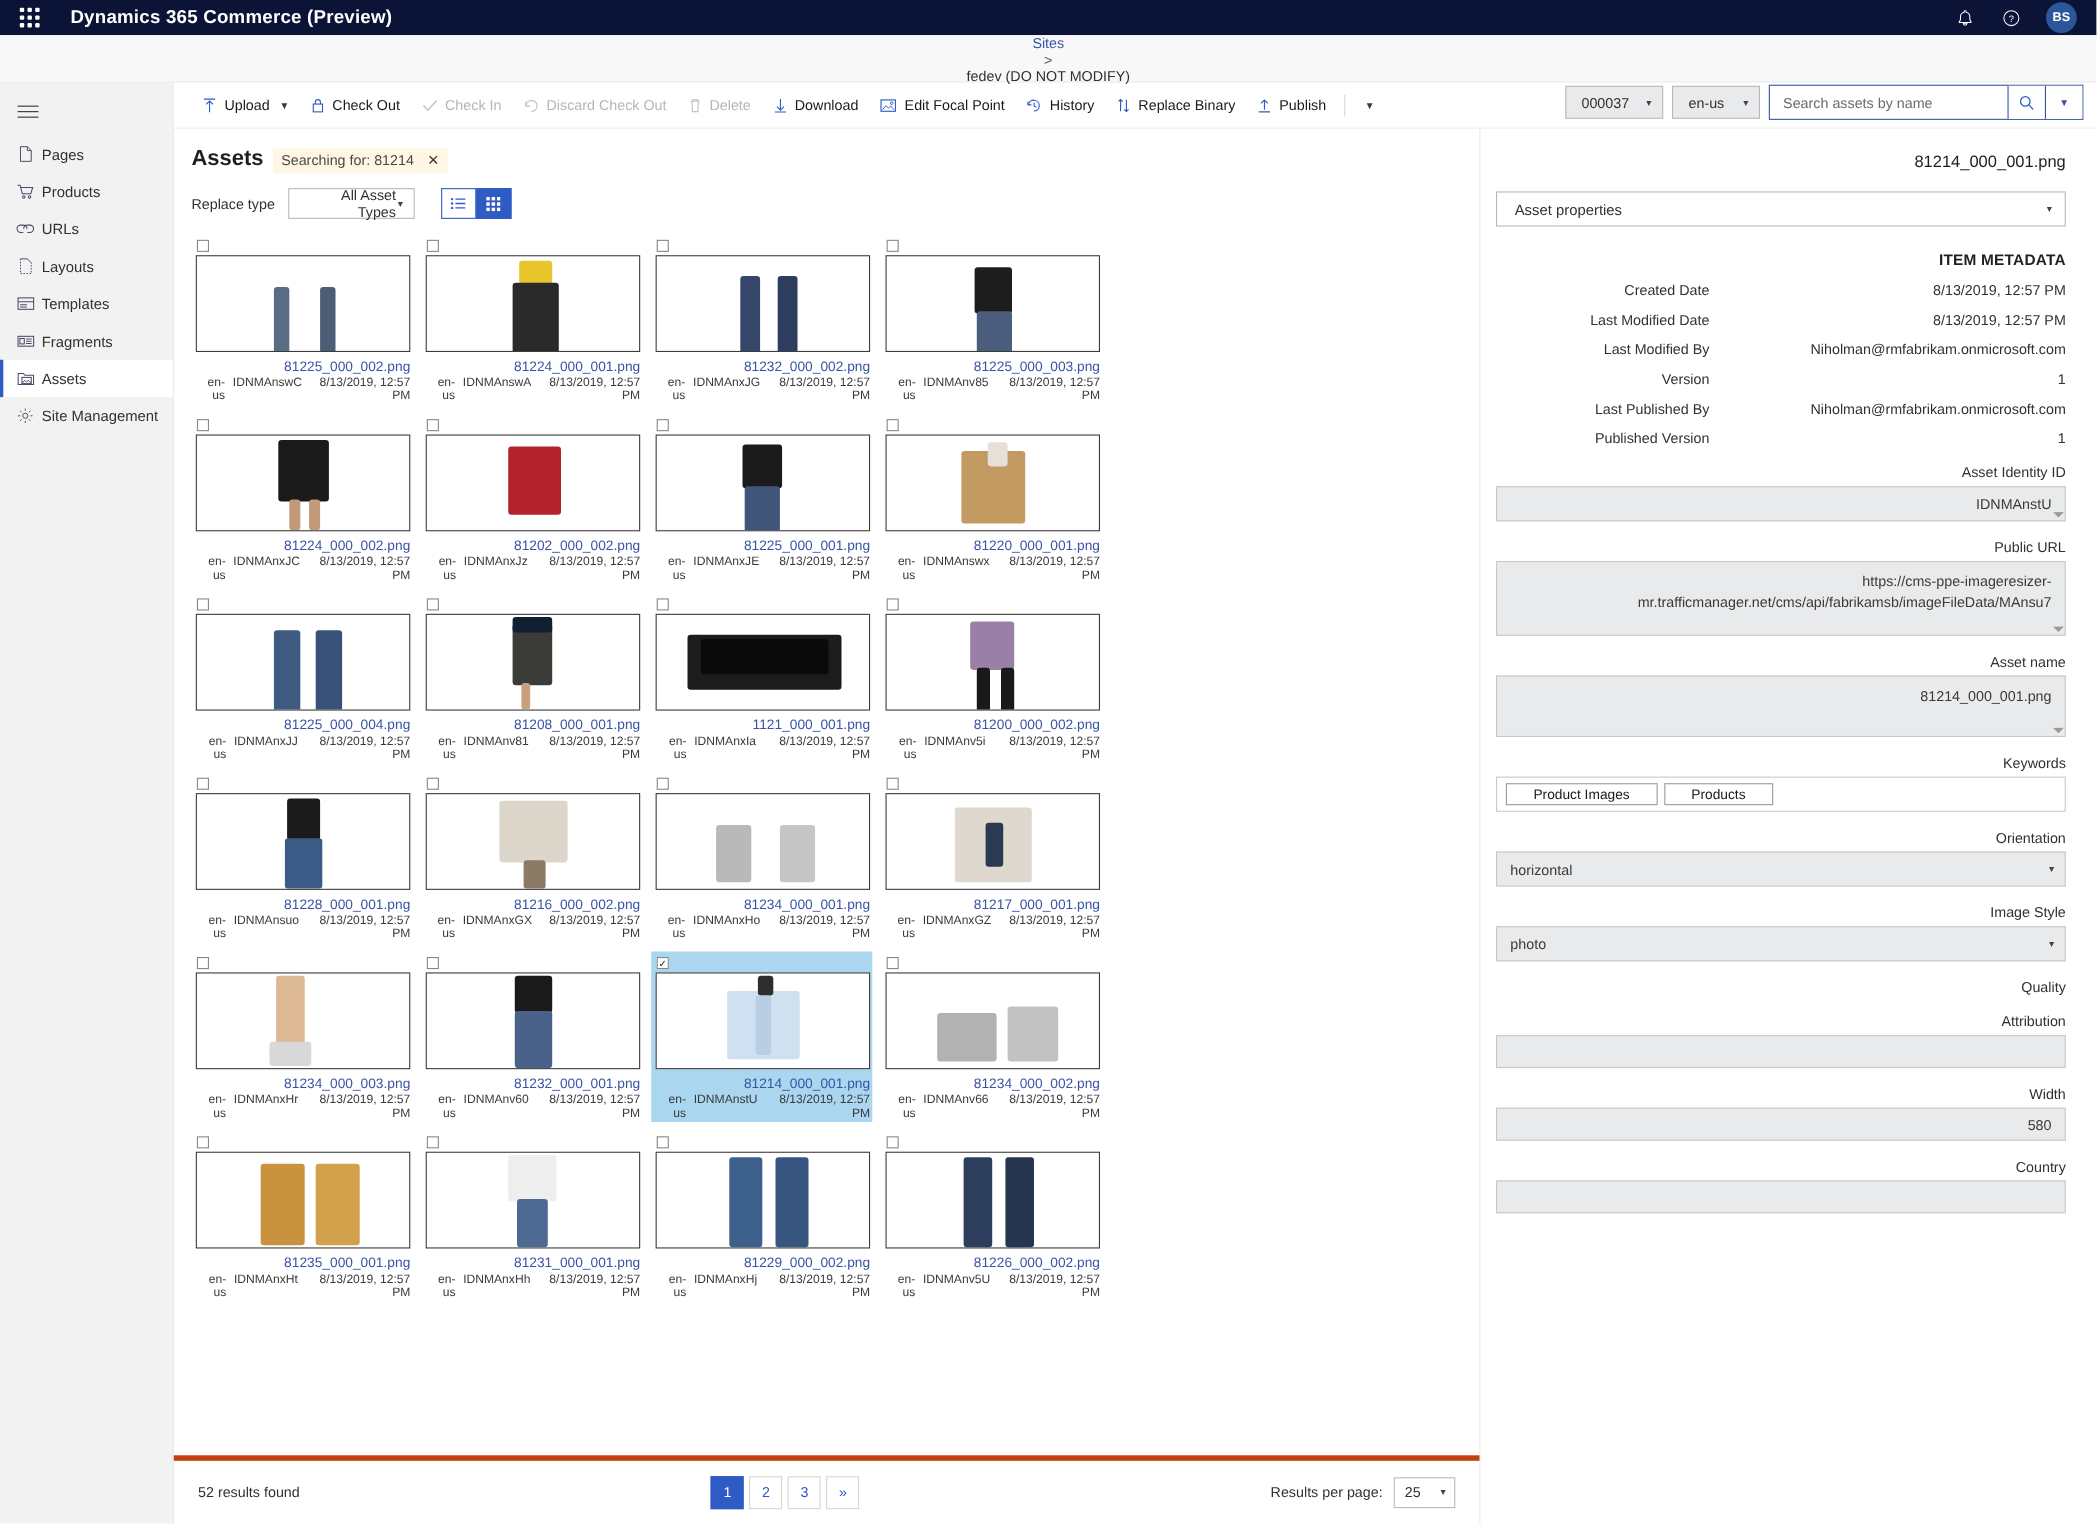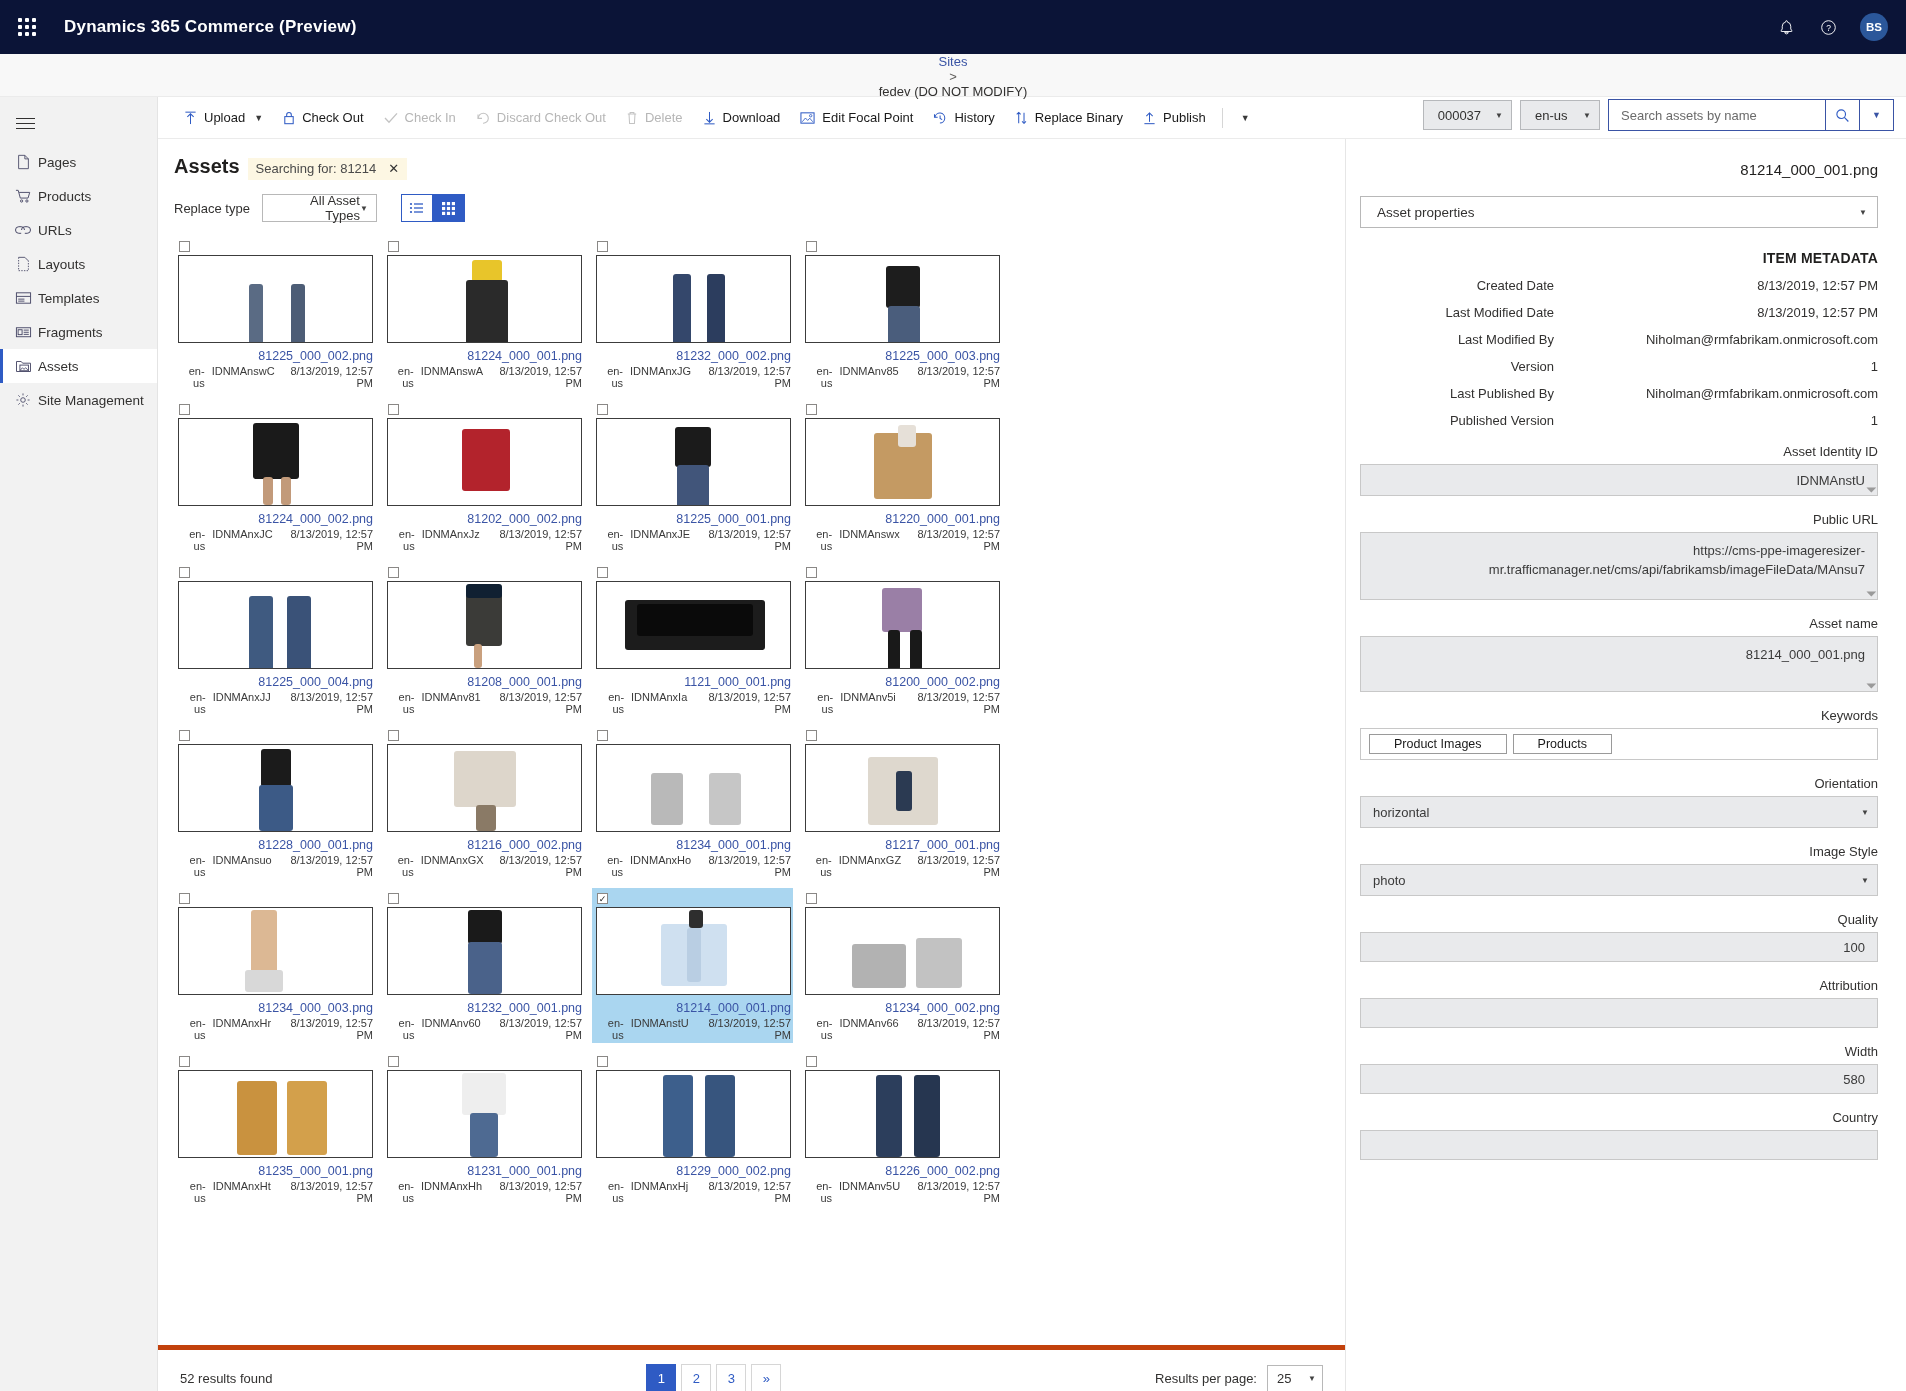--- a/index.html
+++ b/index.html
@@ -6,21 +6,21 @@
   html, body {
     width: 1906px; height: 1391px;
     font-family: "Liberation Sans", sans-serif;
     background: #ffffff;
     overflow: hidden;
     color: #201f1e;
   }
 
   
   .topbar {
-    height: 54px; background: #0b1437; display: flex; align-items: center;
+    height: 32px; background: #0b1437; display: flex; align-items: center;
     padding: 12px 14px; color: #fff;
   }
   .waffle { width: 26px; height: 26px; display: grid; grid-template-columns: repeat(3,1fr);
     grid-template-rows: repeat(3,1fr); gap: 2.5px; padding: 4px; cursor: pointer; }
   .waffle i { background: #fff; border-radius: 1px; display:block; }
   .app-title { font-size: 17px; font-weight: 600; margin-left: 24px; letter-spacing: .2px; }
   .topbar-right { margin-left: auto; display: flex; align-items: center; gap: 22px; padding-right: 4px;}
   .tb-icon { width: 20px; height: 20px; cursor:pointer; display:flex; align-items:center; justify-content:center; font-size: 16px; color:#fff;}
   .avatar {
     width: 28px; height: 28px; border-radius: 50%; background: #2b579a; color: #fff;
@@ -906,23 +906,20 @@
         <div class="fld">
           <div class="flab">Image Style</div>
           <div class="fsel">
             <span>photo</span>
             <span class="caret">▼</span>
           </div>
         </div>
 
         <div class="fld">
           <div class="flab">Quality</div>
-          <div class="fbox h4">
-            <span>100</span>
-          </div>
         </div>
 
         <div class="fld">
           <div class="flab">Attribution</div>
           <div class="fbox h4">
             <span></span>
           </div>
         </div>
 
         <div class="fld">

